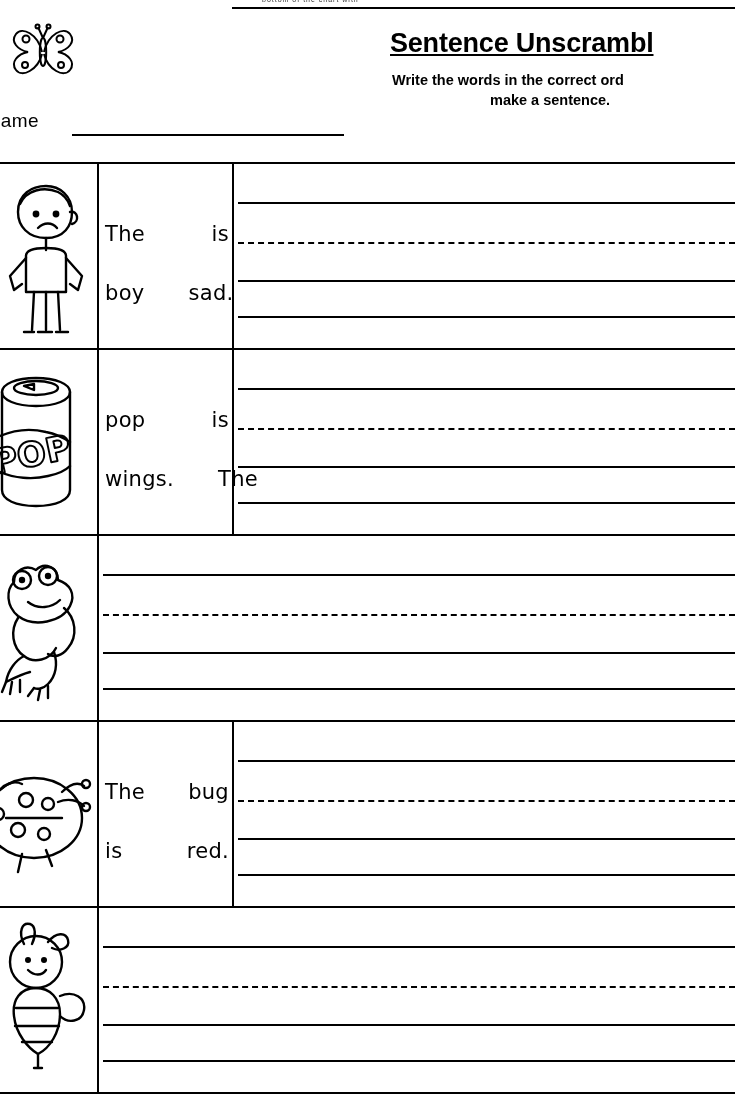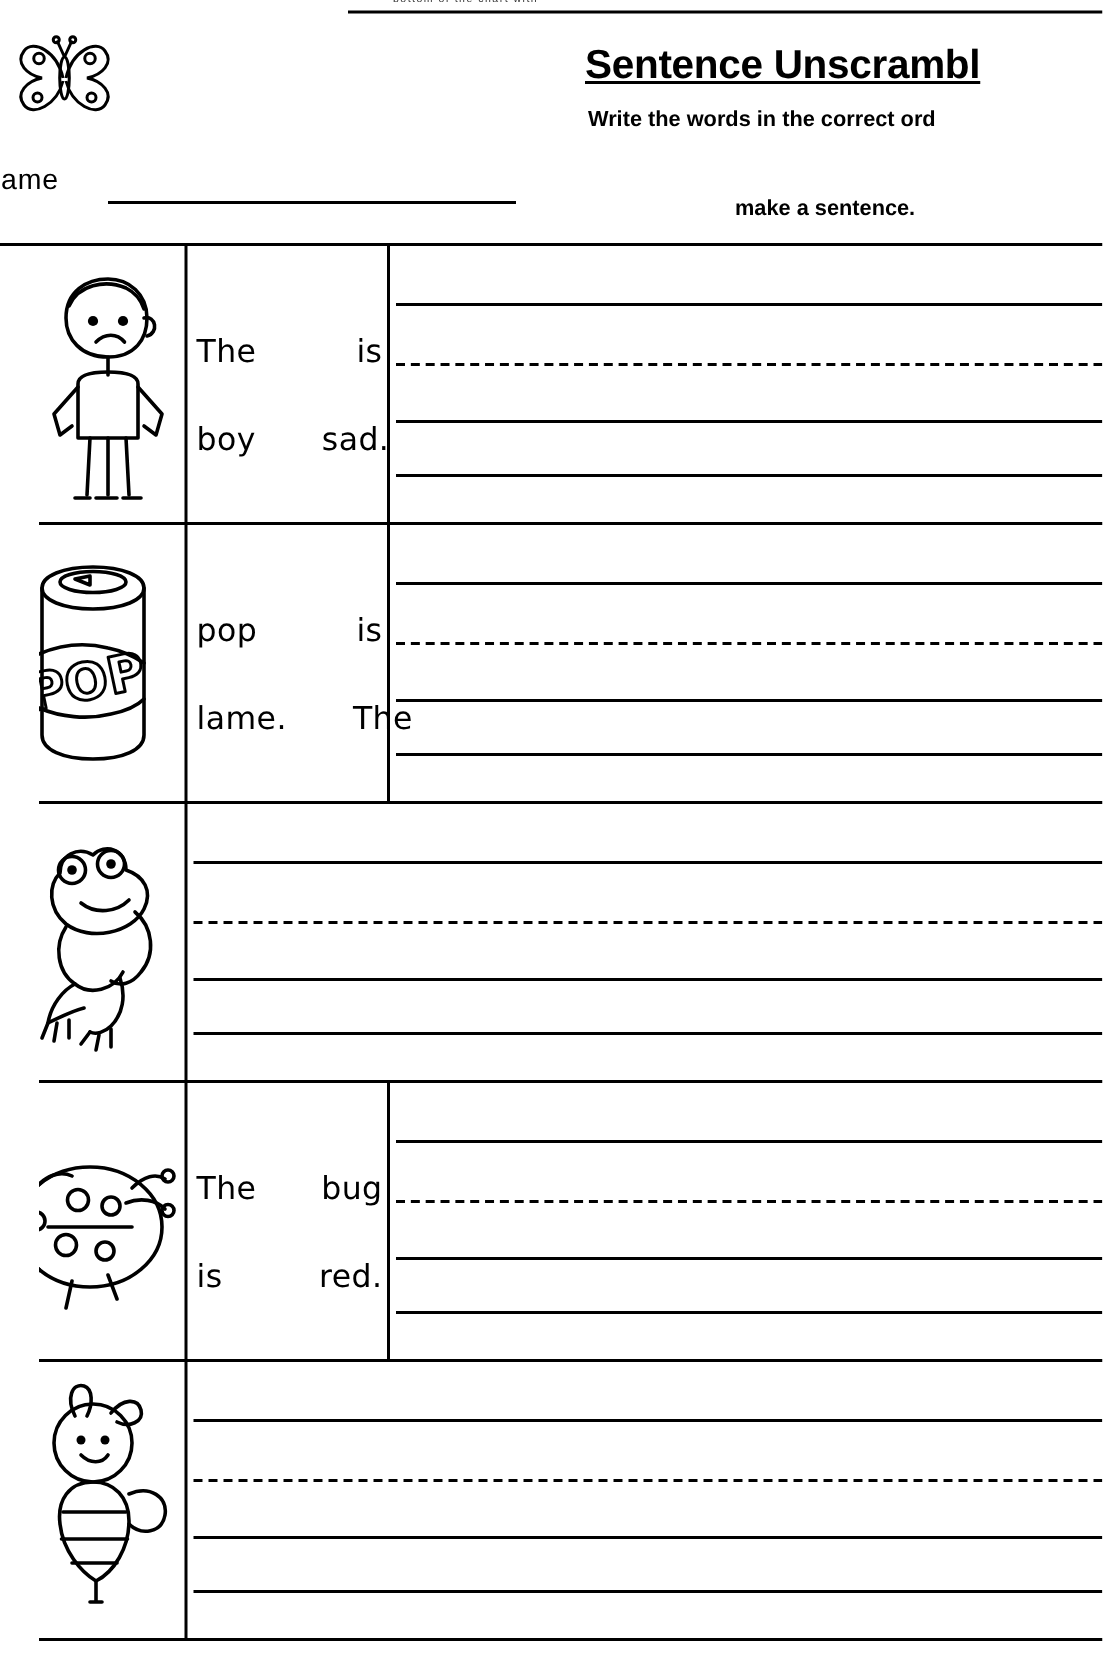--- a/index.html
+++ b/index.html
@@ -71,21 +71,20 @@
     line-height: 1.45;
     white-space: nowrap;
   }
   .subtitle2 {
     position: absolute;
     top: 80px;
     left: 490px;
     font-size: 14.5px;
     font-weight: bold;
     white-space: nowrap;
-    margin-top: 39px;
   }
   .name-label {
     position: absolute;
     top: 98px;
     left: -4px;
     font-size: 19px;
     letter-spacing: 0.5px;
   }
   .name-line {
     position: absolute;
@@ -111,21 +110,20 @@
     top: 162px;
     left: 0;
     width: 735px;
     border-top: 2px solid #000;
   }
   .row {
     position: relative;
     height: 184px;
     border-bottom: 2px solid #000;
     display: flex;
-    margin-left: 26px;
   }
   .row:last-child {
     border-bottom: 2px solid #000;
   }
   .cell-pic {
     position: relative;
     width: 97px;
     flex: 0 0 97px;
     border-right: 2px solid #000;
     overflow: hidden;
@@ -266,21 +264,21 @@
           <text x="34" y="116" font-family="DejaVu Sans, sans-serif" font-size="34" font-weight="bold" fill="none" stroke="#000" stroke-width="2" transform="rotate(-12 34 116)" text-anchor="middle">POP</text>
         </g>
       </svg>
     </div>
     <div class="cell-words">
       <div class="wordline a">
         <span>pop</span>
         <span>is</span>
       </div>
       <div class="wordline b">
-        <span>lame.</span>
+        <span>wings.</span>
         <span>The</span>
       </div>
     </div>
     <div class="cell-lines">
       <div class="wl solid top"></div>
       <div class="wl dashed mid"></div>
       <div class="wl solid base"></div>
       <div class="wl solid bottom"></div>
     </div>
   </div>

